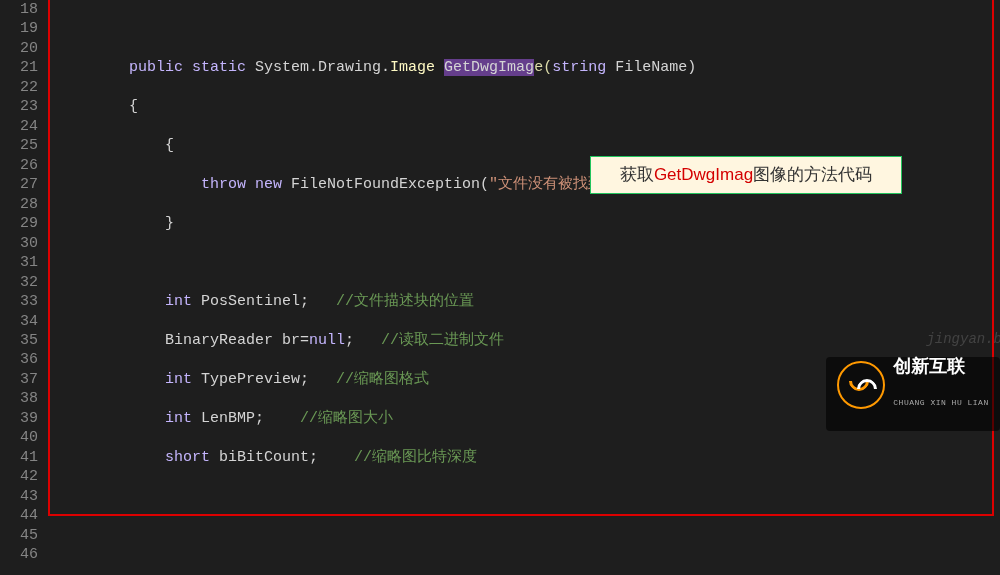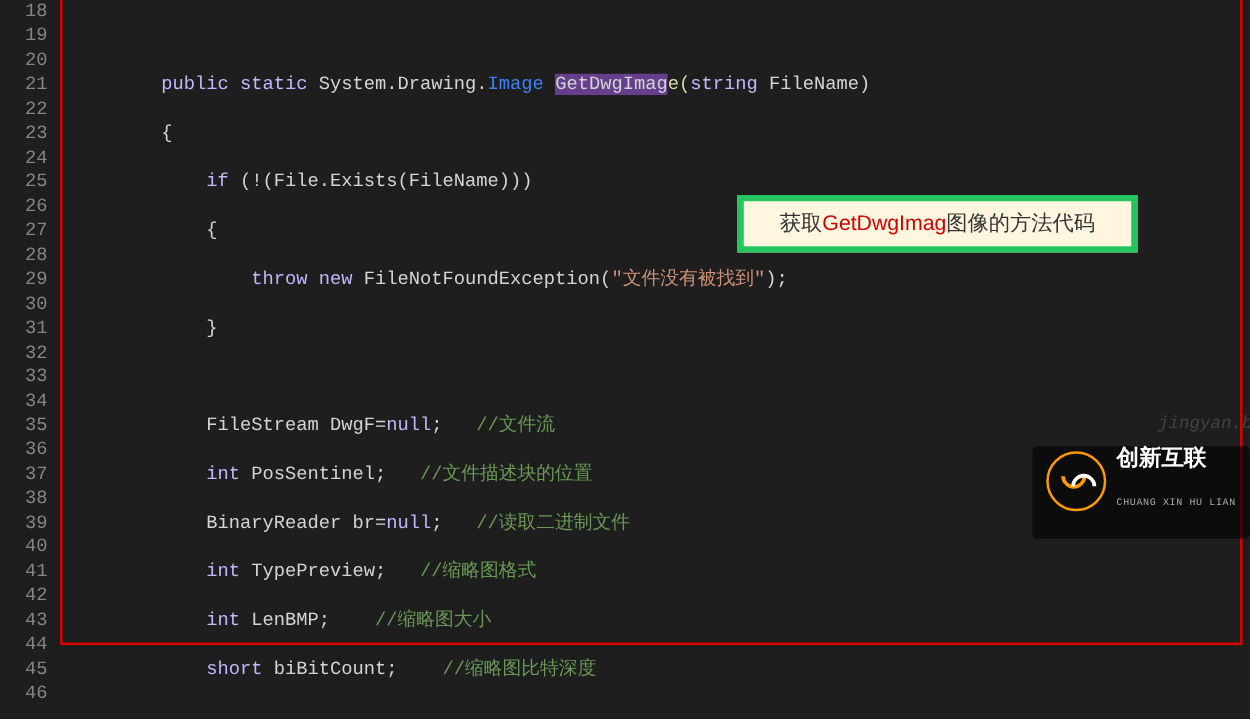--- a/index.html
+++ b/index.html
@@ -4,26 +4,26 @@
 <style>
 html,body{margin:0;padding:0;width:1000px;height:575px;overflow:hidden;background:#1e1e1e;font-family:Consolas,"Courier New",monospace;font-size:15px;line-height:19.483px}
 .editor{display:flex;width:1000px;height:519px;position:relative}
 .gutter{width:48px;background:#1e1e1e;color:#858585;text-align:right;padding-right:10px;box-sizing:border-box;user-select:none}
 .gutter div{height:19.483px}
 .code-area{flex:1;position:relative;background:#1e1e1e}
 .border-frame{position:absolute;left:0;top:-6px;right:6px;bottom:3px;border:2px solid #d00;pointer-events:none}
 .code{position:relative;color:#d4d4d4;white-space:pre}
 .line{height:19.483px}
 .kw{color:#c4b5fd}
-.type{color:#3b82f6}
+.type{color:#fef9c3}
 .str{color:#ce9178}
 .cmt{color:#6a9955}
 .method{color:#dcdcaa}
 .hl{background:#653e8c;color:#d4d4d4}
-.callout{position:absolute;left:590px;top:156px;width:310px;height:36px;background:#fff6e0;border:5px solid #22c55e;display:flex;align-items:center;justify-content:center;color:#333;font-family:"Microsoft YaHei","SimSun",sans-serif;font-size:17px}
+.callout{position:absolute;left:590px;top:156px;width:310px;height:36px;background:#fff6e0;border:1px solid #22c55e;display:flex;align-items:center;justify-content:center;color:#333;font-family:"Microsoft YaHei","SimSun",sans-serif;font-size:17px}
 .callout .red{color:#d40000}
 .watermark{position:absolute;right:0;bottom:88px;width:174px;height:74px;background:rgba(0,0,0,0.6);display:flex;align-items:flex-start;justify-content:center;border-radius:4px}
 .wm-logo{display:flex;align-items:center;gap:8px}
 .wm-icon{width:44px;height:44px;border:2px solid #ff9900;border-radius:50%;position:relative}
 .wm-icon::before{content:"";position:absolute;left:10px;top:8px;width:14px;height:14px;border:3px solid #ff9900;border-top-color:transparent;border-left-color:transparent;border-radius:50%;transform:rotate(45deg)}
 .wm-icon::after{content:"";position:absolute;right:6px;bottom:8px;width:14px;height:14px;border:3px solid #fff;border-bottom-color:transparent;border-right-color:transparent;border-radius:50%;transform:rotate(45deg)}
 .wm-text{color:#fff;font-family:"Microsoft YaHei",sans-serif;font-size:18px;font-weight:bold;line-height:1}
 .wm-sub{color:#aaa;font-size:8px;letter-spacing:0.5px;margin-top:18px}
 .fade-text{position:absolute;right:-2px;bottom:170px;color:#666;font-style:italic;font-size:14px;opacity:0.5}
 </style>
@@ -61,26 +61,24 @@
       <div>44</div>
       <div>45</div>
       <div>46</div>
     </div>
   <div class="code-area">
     <div class="border-frame"></div>
     <div class="code">
 <div class="line"><span></span></div>
 <div class="line"><span class="kw">         public</span><span class="kw"> static</span><span> System.Drawing.</span><span class="type">Image</span><span> </span><span class="hl">GetDwgImag</span><span class="method">e(</span><span class="kw">string</span><span> FileName)</span></div>
 <div class="line"><span>         {</span></div>
-<div class="line"><span class="kw">             if</span><span> (!(File.Exists(FileName)))</span></div>
 <div class="line"><span>             {</span></div>
 <div class="line"><span class="kw">                 throw</span><span class="kw"> new</span><span> FileNotFoundException(</span><span class="str">"文件没有被找到"</span><span>);</span></div>
 <div class="line"><span>             }</span></div>
 <div class="line"><span></span></div>
-<div class="line"><span>             FileStream DwgF=</span><span class="kw">null</span><span>;   </span><span class="cmt">//文件流</span></div>
 <div class="line"><span class="kw">             int</span><span> PosSentinel;   </span><span class="cmt">//文件描述块的位置</span></div>
 <div class="line"><span>             BinaryReader br=</span><span class="kw">null</span><span>;   </span><span class="cmt">//读取二进制文件</span></div>
 <div class="line"><span class="kw">             int</span><span> TypePreview;   </span><span class="cmt">//缩略图格式</span></div>
 <div class="line"><span class="kw">             int</span><span> LenBMP;    </span><span class="cmt">//缩略图大小</span></div>
 <div class="line"><span class="kw">             short</span><span> biBitCount;    </span><span class="cmt">//缩略图比特深度</span></div>
 
 
 
 
 

